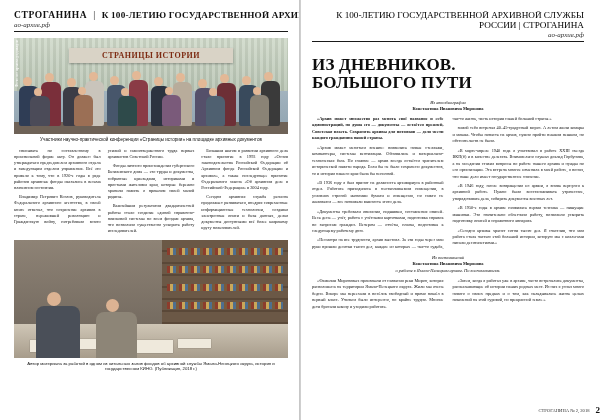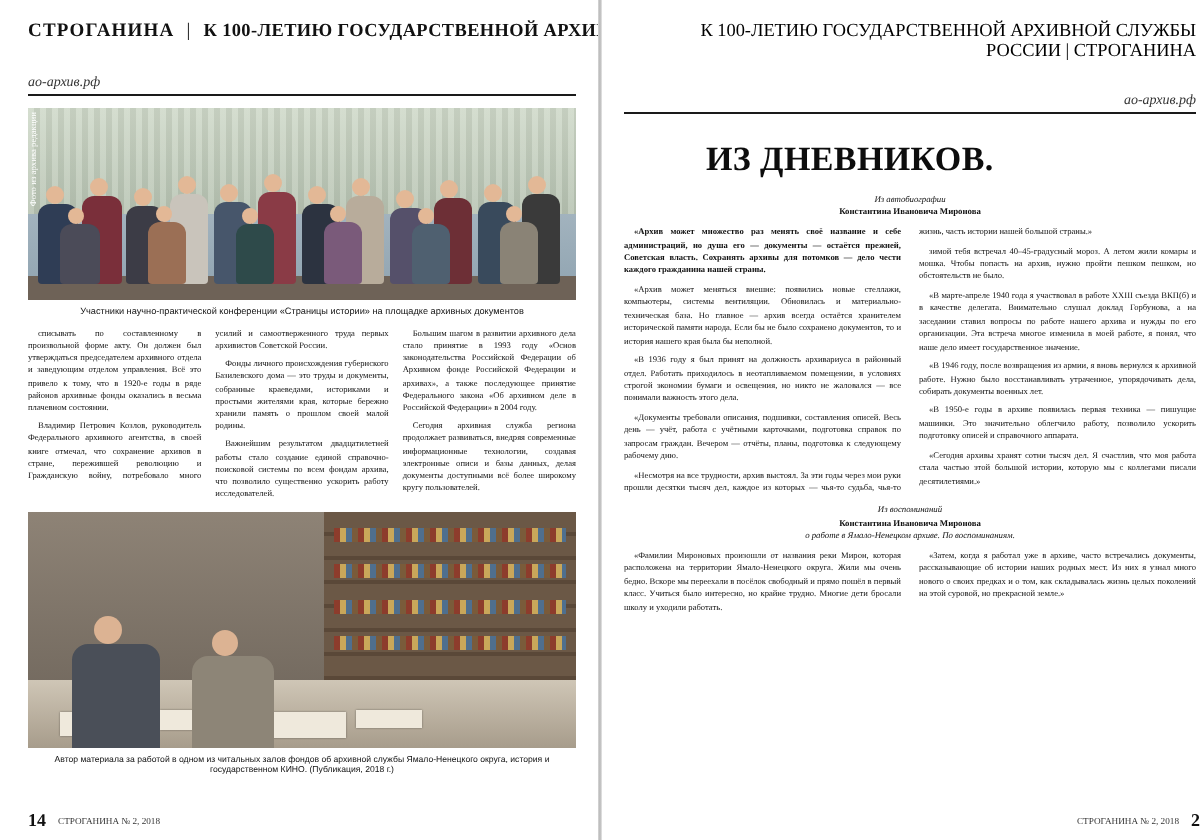--- a/index.html
+++ b/index.html
@@ -14,21 +14,21 @@
     width:600px;height:420px;
     display:flex;
   }
   .page{
     position:relative;
     width:300px;height:420px;
     background:#ffffff;
     box-sizing:border-box;
   }
   .page.left{padding:10px 12px 6px 14px;}
-  .page.right{padding:10px 2px 6px 12px;}
+  .page.right{padding:10px 16px 6px 12px;}
   .gutter{
     position:absolute;left:299px;top:0;width:2px;height:420px;
     background:linear-gradient(to right,#d8d8d8,#b6b6b6,#e8e8e8);
     z-index:5;
   }
 
   
   .hdr{
     display:flex;align-items:flex-start;
     border-bottom:1px solid #1a1a1a;
@@ -38,21 +38,21 @@
     font-family:"Liberation Serif", serif;
     font-size:9.5px;font-weight:bold;letter-spacing:.6px;color:#111;
     white-space:nowrap;
   }
   .hdr-left .sep{padding:0 3px;font-weight:normal;}
   .hdr-left .tagline{
     font-size:9.2px;font-weight:bold;color:#111;letter-spacing:.2px;
   }
   .hdr-sub{
     font-family:"Liberation Serif", serif;
-    font-style:italic;font-size:7px;color:#333;margin-top:16px;
+    font-style:italic;font-size:7px;color:#333;margin-top:1px;
   }
   .hdr.right-hdr{justify-content:flex-end;text-align:right;}
   .hdr.right-hdr .brand{font-size:9.2px;}
 
   
   .photo-main{
     margin-top:6px;
     width:100%;height:96px;
     position:relative;
     background:linear-gradient(#b9c6cf,#8fa3b0);
@@ -125,21 +125,20 @@
     text-align:center;margin:3px 4px 0 4px;
     font-family:"Liberation Sans", sans-serif;
   }
 
   
   .title{
     margin-top:14px;
     font-size:17px;line-height:1.05;font-weight:bold;color:#0d0d0d;
     letter-spacing:.2px;
     font-family:"Liberation Serif", serif;
-    margin-left:41px;
   }
   .title .l2{display:block;}
   .rule{height:0;border-top:0;margin:8px 0 6px 0;}
   .cols3{
     column-count:2;column-gap:9px;
     font-size:4.3px;line-height:1.5;text-align:justify;color:#111;
   }
   .cols3 p{margin:0 0 3px 0;text-indent:5px;}
   .lead{font-weight:bold;}
   .sign{
@@ -174,20 +173,23 @@
           <span>СТРОГАНИНА</span>
           <span class="sep">|</span>
           <span class="tagline">К 100-ЛЕТИЮ ГОСУДАРСТВЕННОЙ АРХИВНОЙ СЛУЖБЫ РОССИИ</span>
         </div>
         <div class="hdr-sub">ао-архив.рф</div>
       </div>
     </div>
 
     <div class="photo-main">
       <div class="wallpaper"></div>
+      <div class="banner">
+        <span>СТРАНИЦЫ ИСТОРИИ</span>
+      </div>
       <div class="floor"></div>
       <div class="crowd">
         <div class="p" style="left:2%;width:7%;height:40px;background:#2f3d55;"></div>
         <div class="head" style="left:3.2%;bottom:40px;width:9px;height:9px;"></div>
         <div class="p" style="left:10%;width:7%;height:44px;background:#7a2f3a;"></div>
         <div class="head" style="left:11.2%;bottom:44px;width:9px;height:9px;"></div>
         <div class="p" style="left:18%;width:7%;height:39px;background:#3c3c46;"></div>
         <div class="head" style="left:19.2%;bottom:39px;width:9px;height:9px;"></div>
         <div class="p" style="left:26%;width:7%;height:45px;background:#c9c4bb;"></div>
         <div class="head" style="left:27.2%;bottom:45px;width:9px;height:9px;"></div>
@@ -247,43 +249,40 @@
       <div class="paper" style="left:40%;bottom:5px;width:18%;height:13px;"></div>
       <div class="paper" style="left:60%;bottom:10px;width:12%;height:9px;"></div>
       <div class="p" style="left:8%;width:16%;height:52px;background:#4a4f58;border-radius:8px 8px 0 0;"></div>
       <div class="head" style="left:12%;bottom:52px;width:14px;height:14px;background:#dcb393;"></div>
       <div class="p" style="left:30%;width:15%;height:46px;background:#8d8577;border-radius:8px 8px 0 0;"></div>
       <div class="head" style="left:33.6%;bottom:46px;width:13px;height:13px;background:#dcb393;"></div>
     </div>
 
     <div class="cap2">Автор материала за работой в одном из читальных залов фондов об архивной службы Ямало-Ненецкого округа, история и государственном КИНО. (Публикация, 2018 г.)</div>
 
-    <div class="footer left-f">
-      <span class="pg">14</span>
-      <span class="fmeta">СТРОГАНИНА № 2, 2018</span>
-    </div>
   </div>
 
   <div class="gutter"></div>
 
   <div class="page right">
 
     <div class="hdr right-hdr">
       <div>
         <div class="brand">
           <span class="tagline">К 100-ЛЕТИЮ ГОСУДАРСТВЕННОЙ АРХИВНОЙ СЛУЖБЫ РОССИИ</span>
           <span class="sep">|</span>
           <span>СТРОГАНИНА</span>
         </div>
         <div class="hdr-sub">ао-архив.рф</div>
       </div>
     </div>
 
     <div class="title">
       <span class="l2">ИЗ ДНЕВНИКОВ.</span>
+      <span class="l2">БОЛЬШОГО ПУТИ</span>
     </div>
 
     <div class="rule"></div>
 
     <div class="sign">
       <div>Из автобиографии</div>
       <b>Константина Ивановича Миронова</b>
     </div>
 
     <div class="cols3">

